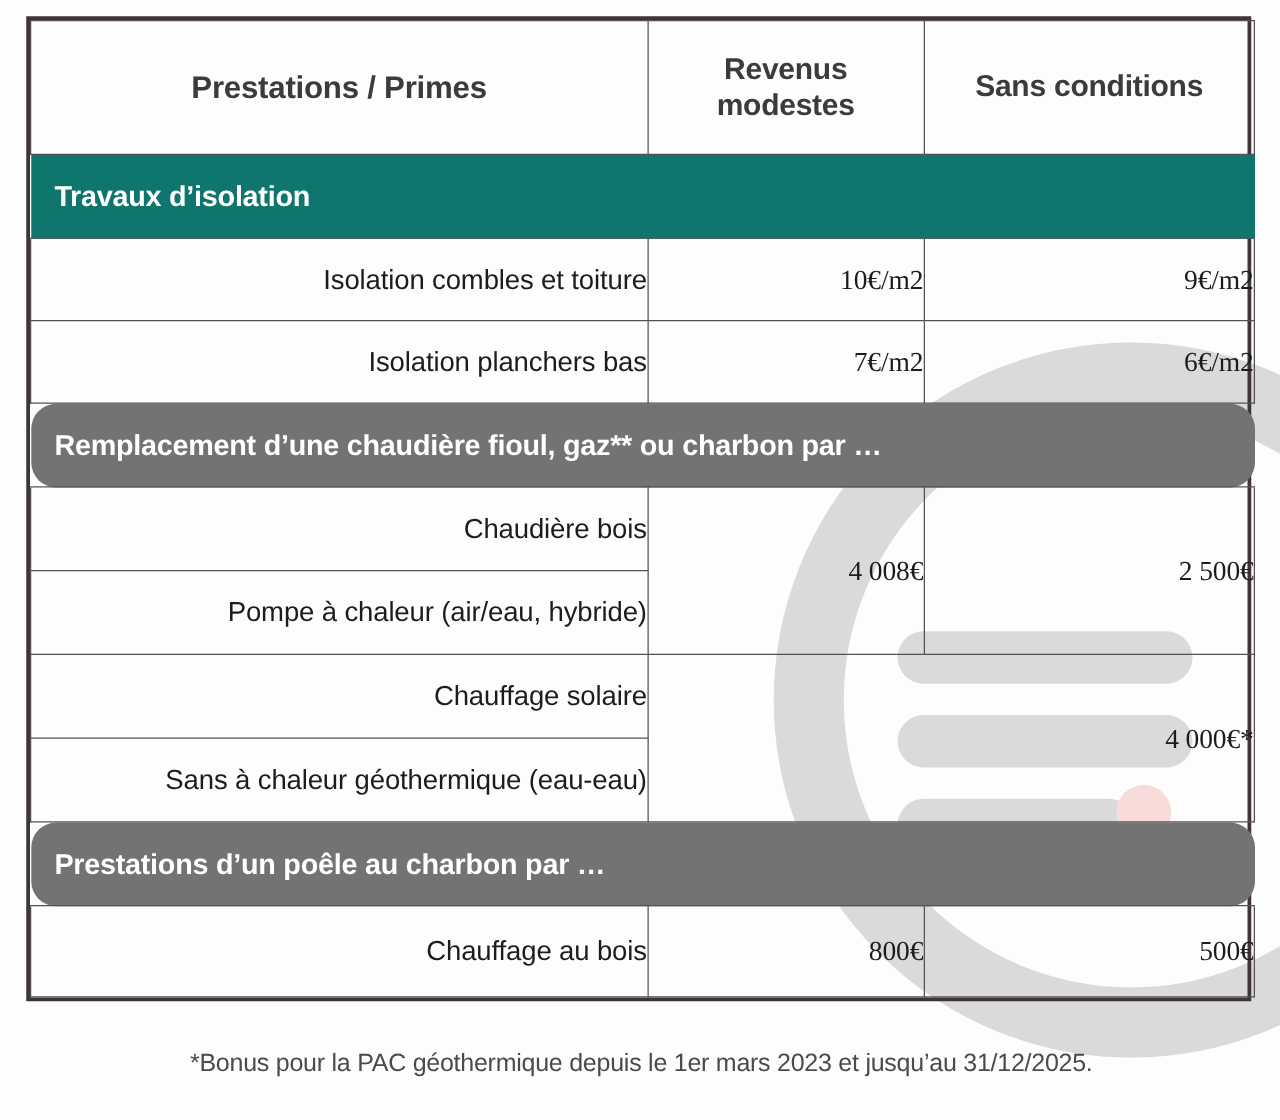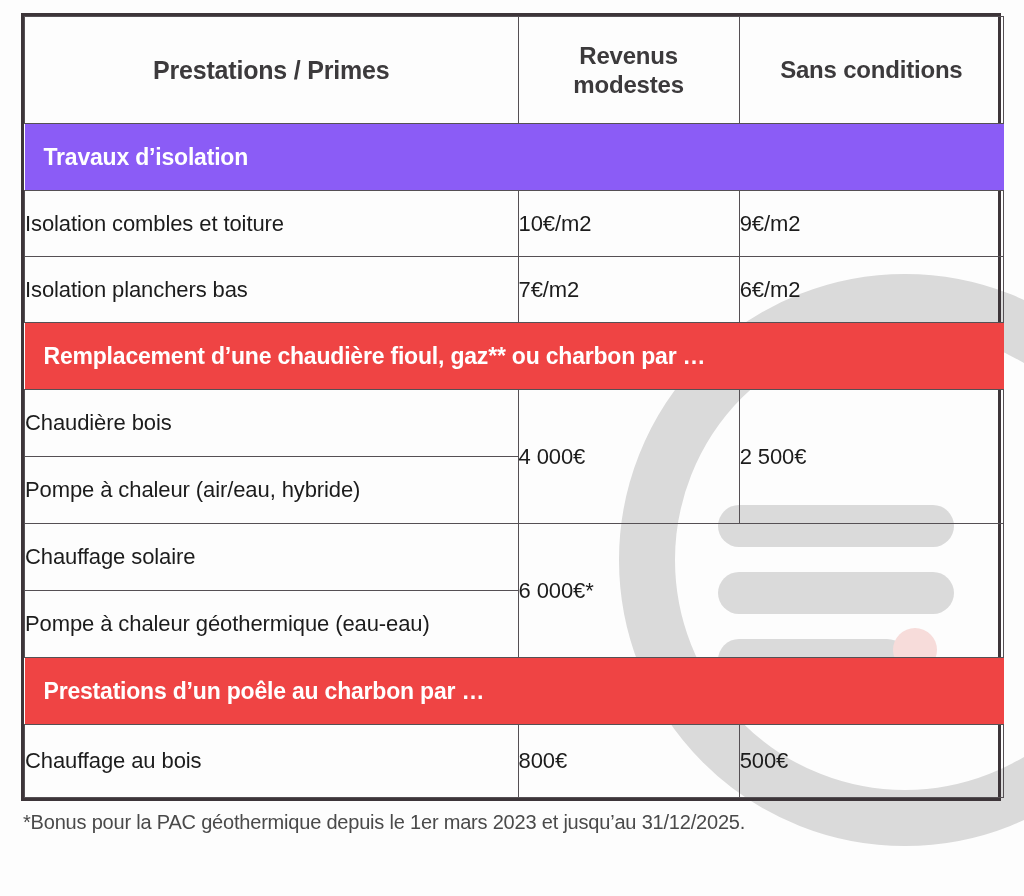--- a/index.html
+++ b/index.html
@@ -71,63 +71,65 @@
     font-size: 24px;
     color: #3c3a3c;
     letter-spacing: -0.2px;
     line-height: 1.22;
     background: rgba(255,255,255,0.0);
   }
   .hdr.big { font-size: 25px; margin-top: 18px; }
 
   
   tr.section td {
-    background: #8b5cf6;
+    background: #0f766e;
     height: 67px;
     color: #ffffff;
     font-weight: bold;
     font-size: 23px;
     padding-left: 19px;
     letter-spacing: -0.2px;
     border-left: none;
     border-right: none;
     vertical-align: middle;
   }
-  tr.section td.tint { background: #ef4444; }
+  tr.section td.tint { background: #737373; border-radius: 20px; }
 
   
   td.label {
-    text-align: left;
+    text-align: right;
     vertical-align: middle;
     font-size: 22px;
     color: #1c1c1c;
     letter-spacing: -0.1px;
   }
   td.value {
-    text-align: left;
+    text-align: right;
     vertical-align: middle;
     font-size: 22px;
     color: #1c1c1c;
     letter-spacing: -0.1px;
+    font-family: Liberation Serif, serif;
   }
 
   tr.r-iso td { height: 66px; }
   tr.r-sub  td { height: 67px; }
   tr.r-last td { height: 73px; }
 
   
   td.thin-top { border-top: 1px solid #6b6468; }
 
   
   #notes {
     position: absolute;
     left: 23px;
-    top: 812px;
+    top: 841px;
     width: 980px;
     z-index: 3;
+    text-align: center;
   }
   .note {
     font-size: 20px;
     color: #4a4a4a;
     letter-spacing: -0.2px;
     line-height: 1.0;
     margin-bottom: 19px;
     white-space: nowrap;
   }
 </style>
@@ -184,32 +186,32 @@
           <td class="label">Isolation planchers bas</td>
           <td class="value">7€/m2</td>
           <td class="value">6€/m2</td>
         </tr>
 
         <tr class="section">
           <td colspan="3" class="tint">Remplacement d’une chaudière fioul, gaz** ou charbon par …</td>
         </tr>
         <tr class="r-sub">
           <td class="label">Chaudière bois</td>
-          <td class="value" rowspan="2">4 000€</td>
+          <td class="value" rowspan="2">4 008€</td>
           <td class="value" rowspan="2">2 500€</td>
         </tr>
         <tr class="r-sub">
           <td class="label thin-top">Pompe à chaleur (air/eau, hybride)</td>
         </tr>
         <tr class="r-sub">
           <td class="label">Chauffage solaire</td>
-          <td class="value" rowspan="2" colspan="2">6 000€*</td>
-        </tr>
-        <tr class="r-sub">
-          <td class="label thin-top">Pompe à chaleur géothermique (eau-eau)</td>
+          <td class="value" rowspan="2" colspan="2">4 000€*</td>
+        </tr>
+        <tr class="r-sub">
+          <td class="label thin-top">Sans à chaleur géothermique (eau-eau)</td>
         </tr>
 
         <tr class="section">
           <td colspan="3" class="tint">Prestations d’un poêle au charbon par …</td>
         </tr>
         <tr class="r-last">
           <td class="label">Chauffage au bois</td>
           <td class="value">800€</td>
           <td class="value">500€</td>
         </tr>

